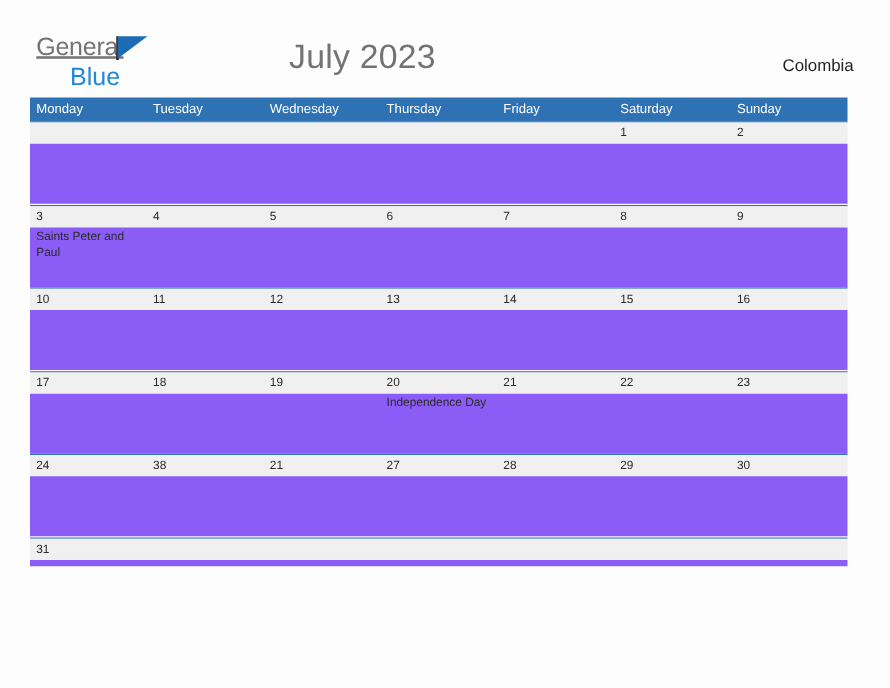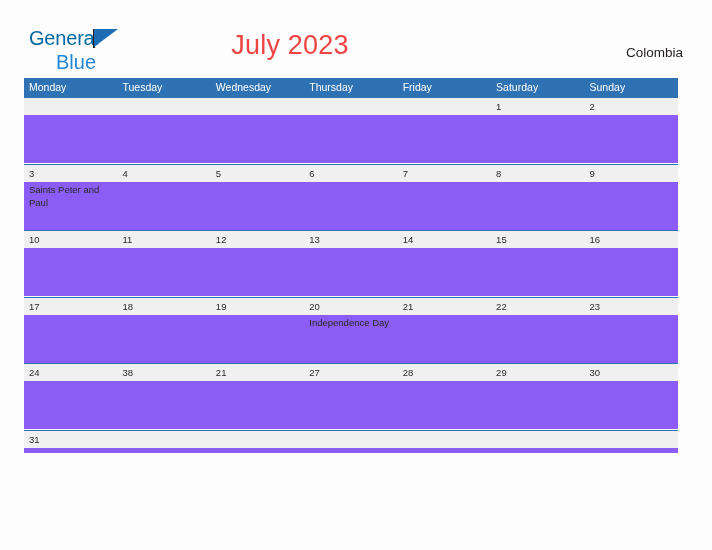--- a/index.html
+++ b/index.html
@@ -35,23 +35,24 @@
     left: 29px;
     top: 28px;
     width: 120px;
     height: 44px;
     line-height: 1;
   }
   .logo-row1 {
     position: relative;
     display: block;
     font-size: 20px;
-    color: #0369a1;
+    color: #737373;
     letter-spacing: -0.2px;
     height: 22px;
+    text-decoration: underline;
   }
   .logo-flag {
     position: absolute;
     left: 65px;
     top: 1px;
     width: 0;
     height: 0;
     border-left: 24px solid #1c6cb3;
     border-bottom: 18px solid transparent;
   }
@@ -72,21 +73,21 @@
     height: 22px;
   }
 
   .page-title {
     position: absolute;
     left: 0;
     top: 30px;
     width: 580px;
     text-align: center;
     font-size: 27px;
-    color: #ef4444;
+    color: #737373;
     font-weight: normal;
     letter-spacing: 0.2px;
   }
 
   .country {
     position: absolute;
     right: 29px;
     top: 45px;
     font-size: 13.5px;
     color: #231f20;

